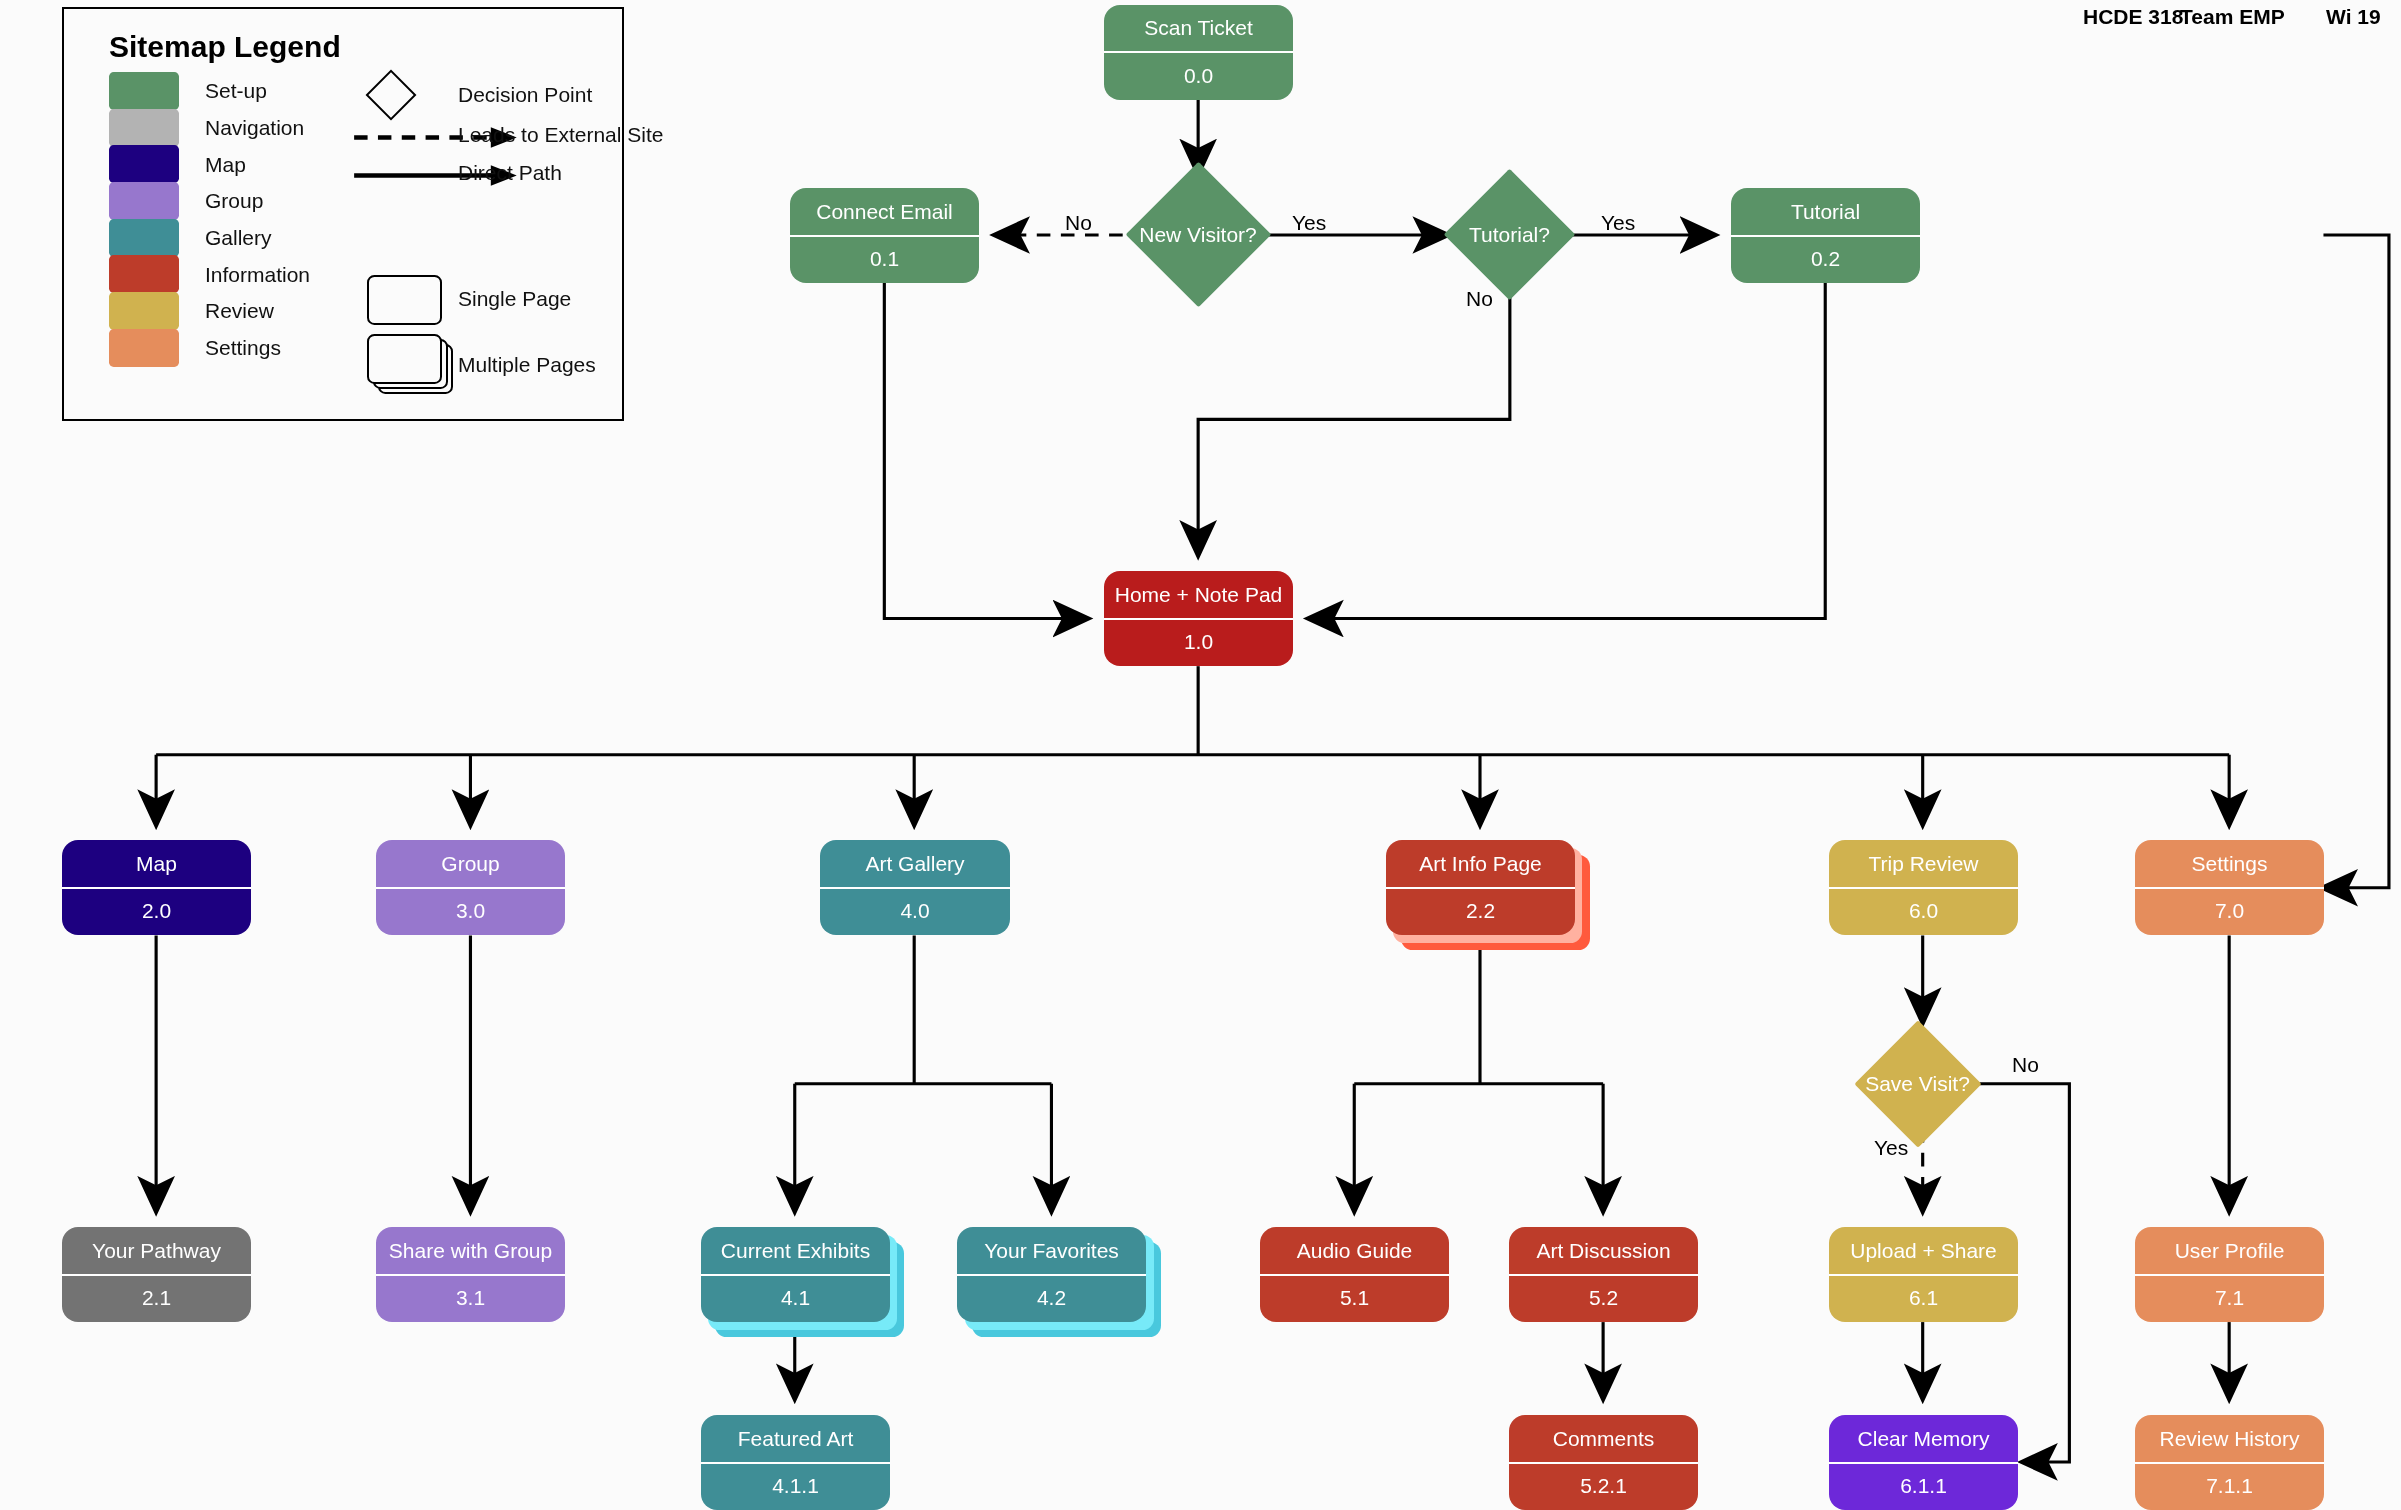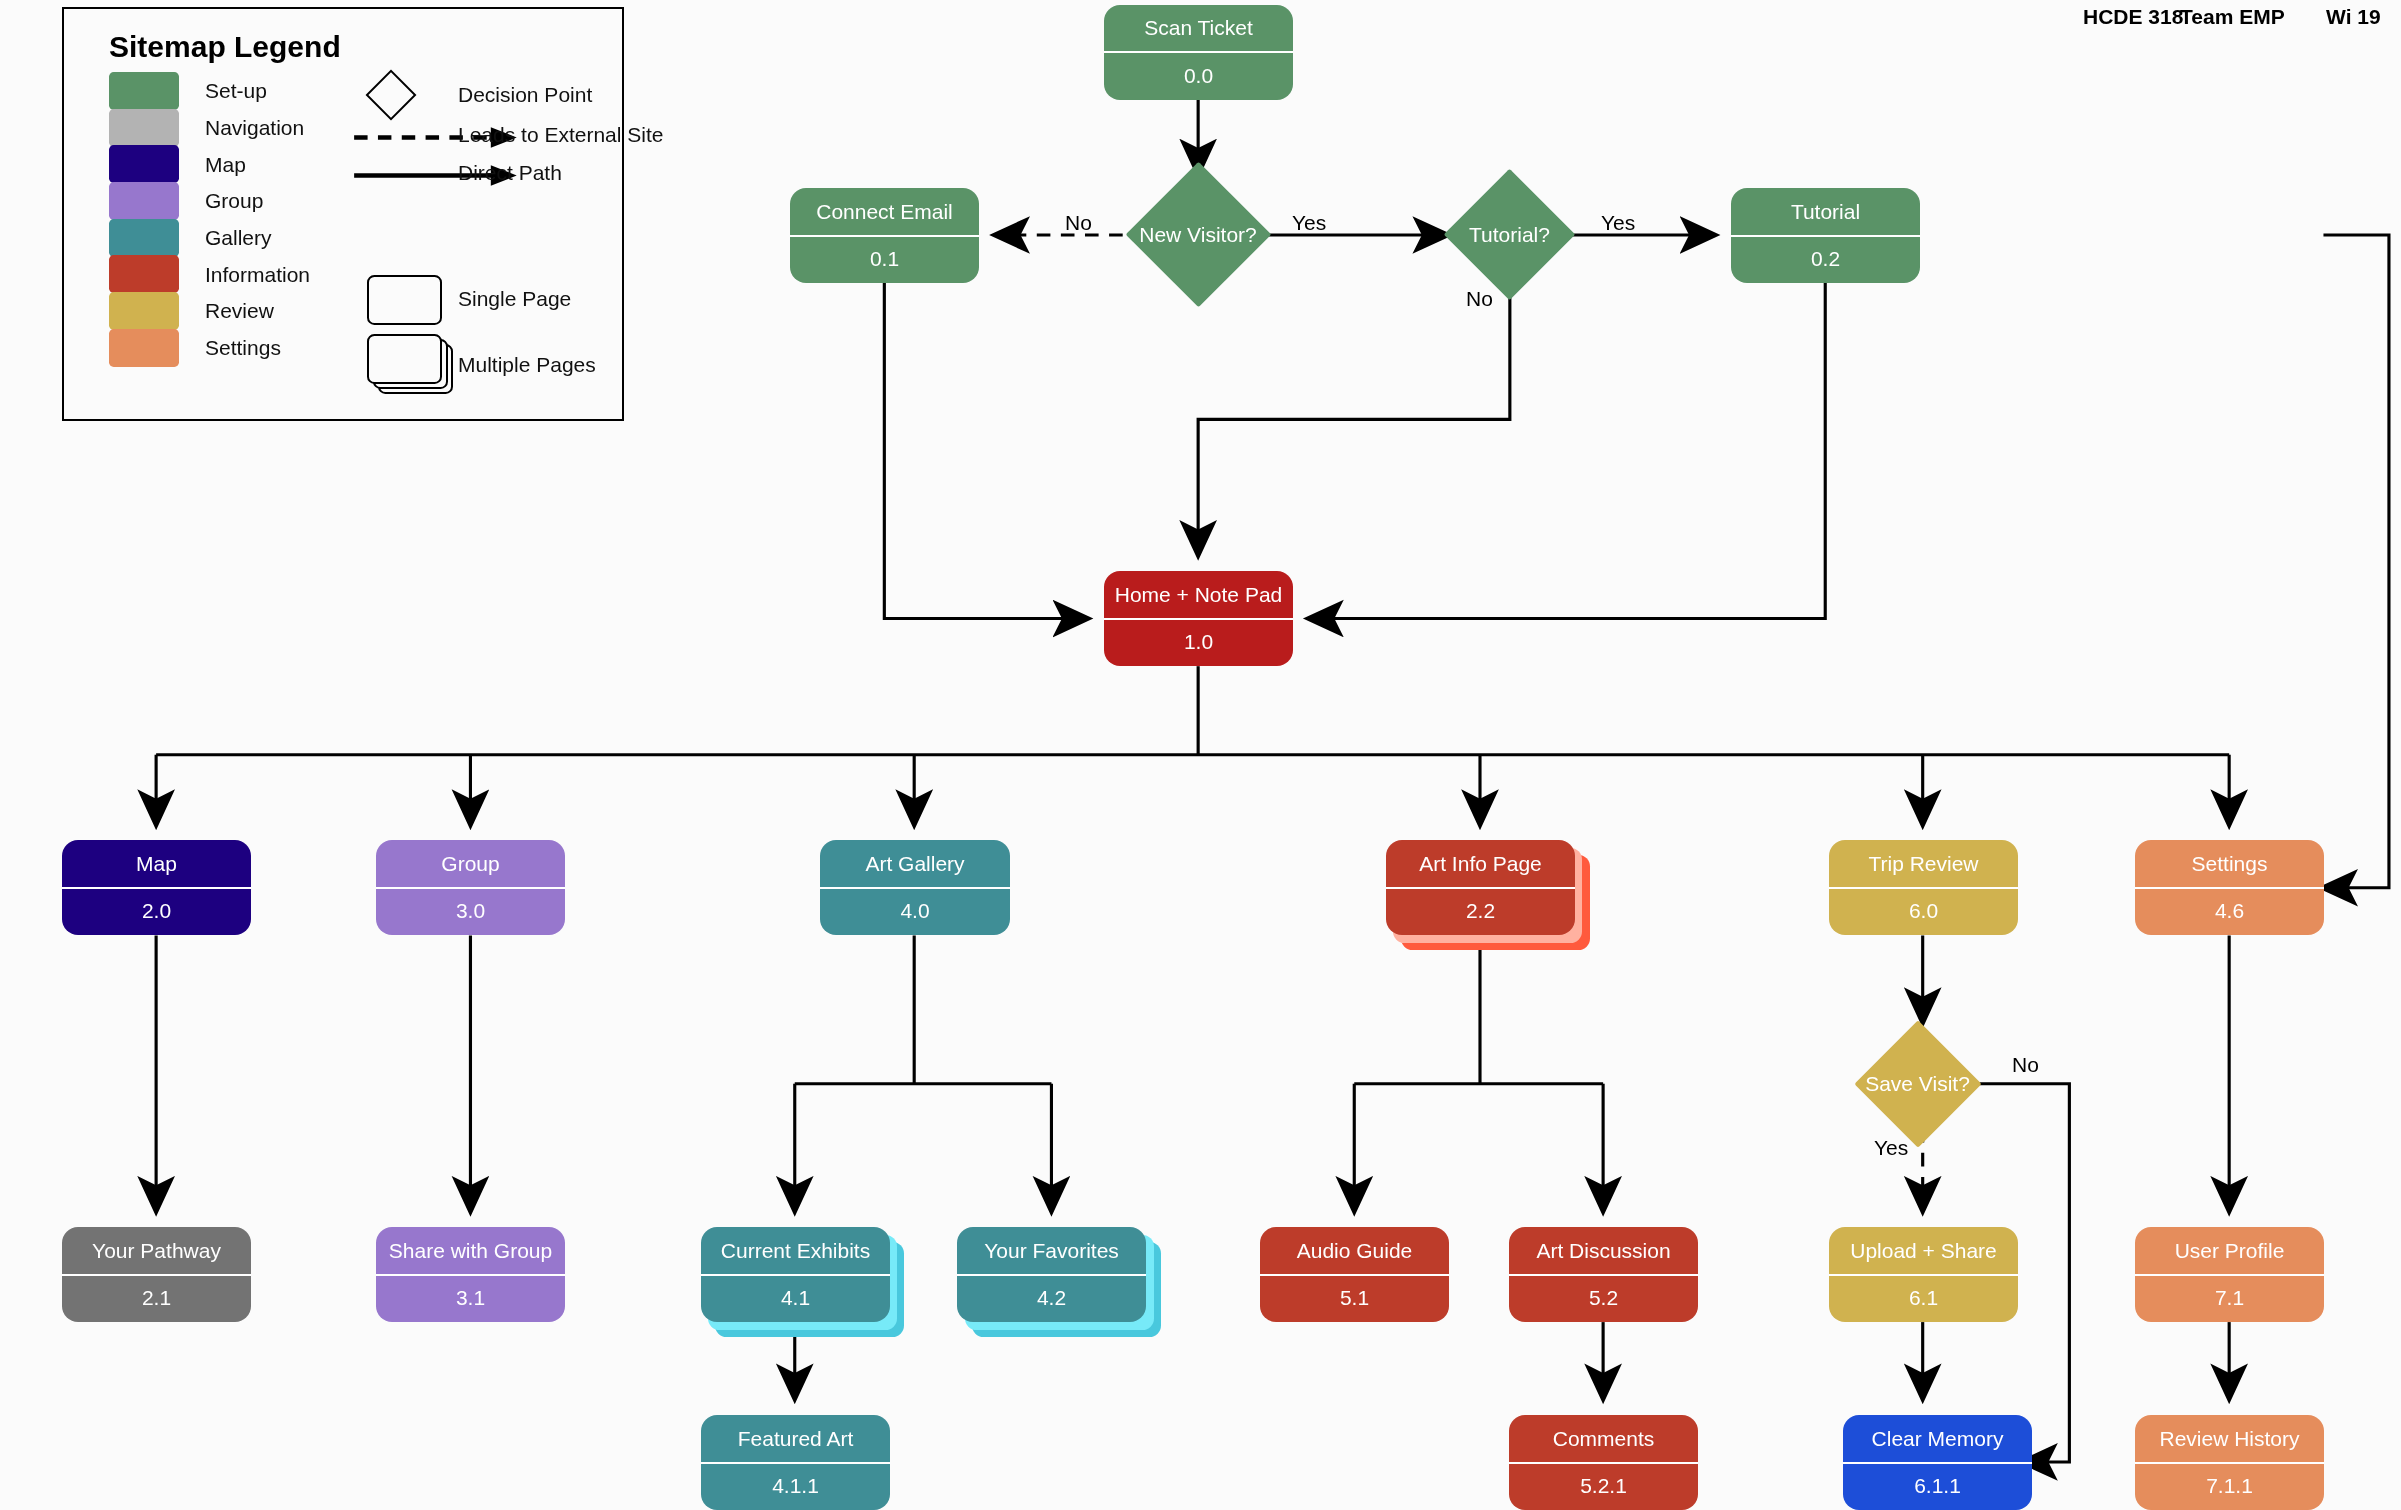--- a/index.html
+++ b/index.html
@@ -247,21 +247,21 @@
         <div class="num">2.2</div>
       </div>
       <div class="node" style="left: 1829px; top: 840px; width: 189px; height: 95px; background: rgb(208, 178, 79);">
         <div class="ttl">Trip Review</div>
         <div class="divider"></div>
         <div class="num">6.0</div>
       </div>
       <div class="node" style="left: 2135px; top: 840px; width: 189px; height: 95px; background: rgb(229, 141, 92);">
         <div class="ttl">Settings</div>
         <div class="divider"></div>
-        <div class="num">4.6</div>
+        <div class="num">7.0</div>
       </div>
       <div class="node" style="left: 62px; top: 1227px; width: 189px; height: 95px; background: #737373;">
         <div class="ttl">Your Pathway</div>
         <div class="divider"></div>
         <div class="num">2.1</div>
       </div>
       <div class="node" style="left: 376px; top: 1227px; width: 189px; height: 95px; background: rgb(151, 119, 205);">
         <div class="ttl">Share with Group</div>
         <div class="divider"></div>
         <div class="num">3.1</div>
@@ -303,21 +303,21 @@
       <div class="node" style="left: 701px; top: 1415px; width: 189px; height: 95px; background: rgb(63, 142, 150);">
         <div class="ttl">Featured Art</div>
         <div class="divider"></div>
         <div class="num">4.1.1</div>
       </div>
       <div class="node" style="left: 1509px; top: 1415px; width: 189px; height: 95px; background: rgb(189, 60, 42);">
         <div class="ttl">Comments</div>
         <div class="divider"></div>
         <div class="num">5.2.1</div>
       </div>
-      <div class="node" style="left: 1829px; top: 1415px; width: 189px; height: 95px; background: #1d4ed8; margin-left: 14px;">
+      <div class="node" style="left: 1829px; top: 1415px; width: 189px; height: 95px; background: #6d28d9;">
         <div class="ttl">Clear Memory</div>
         <div class="divider"></div>
         <div class="num">6.1.1</div>
       </div>
       <div class="node" style="left: 2135px; top: 1415px; width: 189px; height: 95px; background: rgb(229, 141, 92);">
         <div class="ttl">Review History</div>
         <div class="divider"></div>
         <div class="num">7.1.1</div>
       </div>
     </div>

